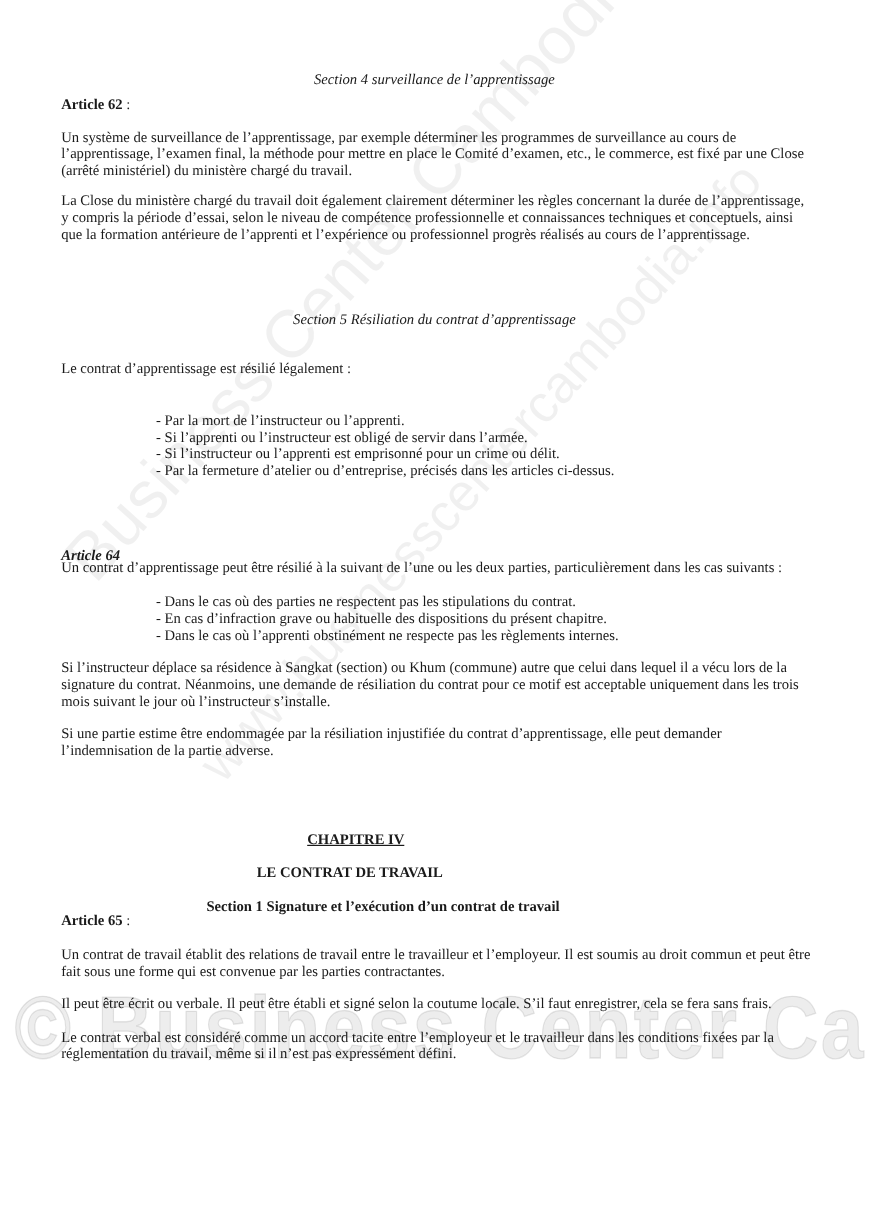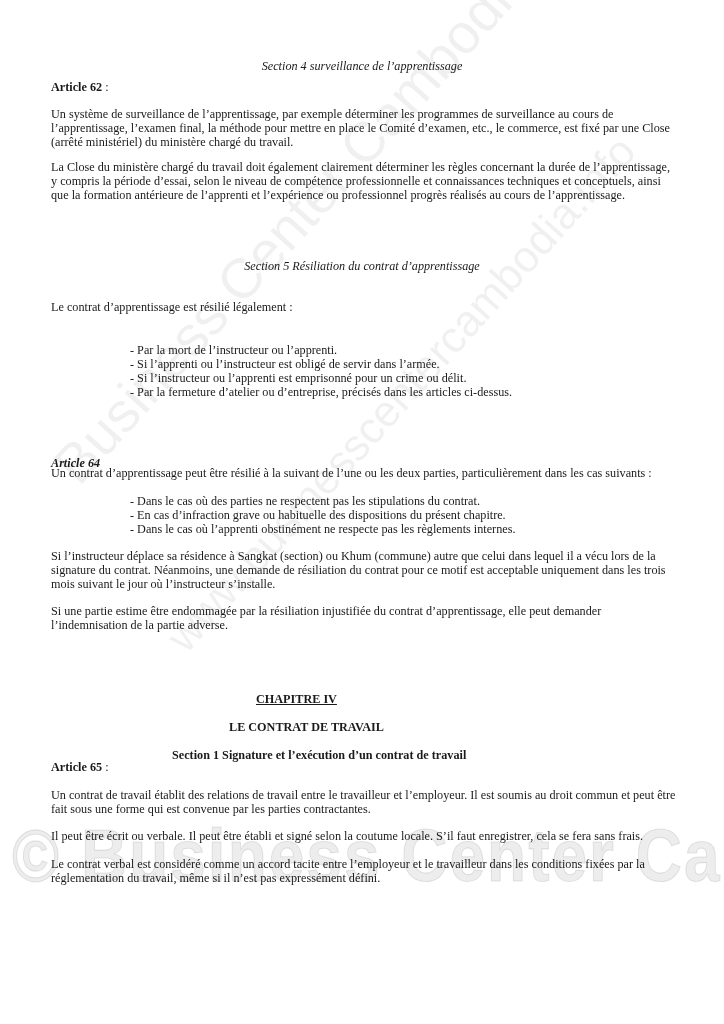--- a/index.html
+++ b/index.html
@@ -49,20 +49,20 @@
   <p class="blk" style="top:466px;">Un contrat d’apprentissage peut être résilié à la suivant de l’une ou les deux parties, particulièrement dans les cas suivants :</p>
   <ul class="list" style="top:494px;">
     <li>- Dans le cas où des parties ne respectent pas les stipulations du contrat.</li>
     <li>- En cas d’infraction grave ou habituelle des dispositions du présent chapitre.</li>
     <li>- Dans le cas où l’apprenti obstinément ne respecte pas les règlements internes.</li>
   </ul>
   <p class="blk" style="top:549px;">Si l’instructeur déplace sa résidence à Sangkat (section) ou Khum (commune) autre que celui dans lequel il a vécu lors de la signature du contrat. Néanmoins, une demande de résiliation du contrat pour ce motif est acceptable uniquement dans les trois mois suivant le jour où l’instructeur s’installe.</p>
   <p class="blk" style="top:604px;">Si une partie estime être endommagée par la résiliation injustifiée du contrat d’apprentissage, elle peut demander l’indemnisation de la partie adverse.</p>
 
   <p class="blk bold under" style="top:676px; left:256px; width:200px;">CHAPITRE IV</p>
-  <p class="blk bold" style="top:704px; left:229px; width:300px;">LE CONTRAT DE TRAVAIL</p>
+  <p class="blk bold" style="top:704px; left:214px; width:300px;">LE CONTRAT DE TRAVAIL</p>
   <p class="blk bold" style="top:732px; left:172px; width:420px;">Section 1 Signature et l’exécution d’un contrat de travail</p>
   <p class="blk" style="top:760px;"><span class="bold">Article 65</span><span> :</span></p>
   <p class="blk" style="top:788px;">Un contrat de travail établit des relations de travail entre le travailleur et l’employeur. Il est soumis au droit commun et peut être fait sous une forme qui est convenue par les parties contractantes.</p>
   <p class="blk" style="top:829px;">Il peut être écrit ou verbale. Il peut être établi et signé selon la coutume locale. S’il faut enregistrer, cela se fera sans frais.</p>
   <p class="blk" style="top:857px;">Le contrat verbal est considéré comme un accord tacite entre l’employeur et le travailleur dans les conditions fixées par la réglementation du travail, même si il n’est pas expressément défini.</p>
 
 </div>
 
 </body></html>

